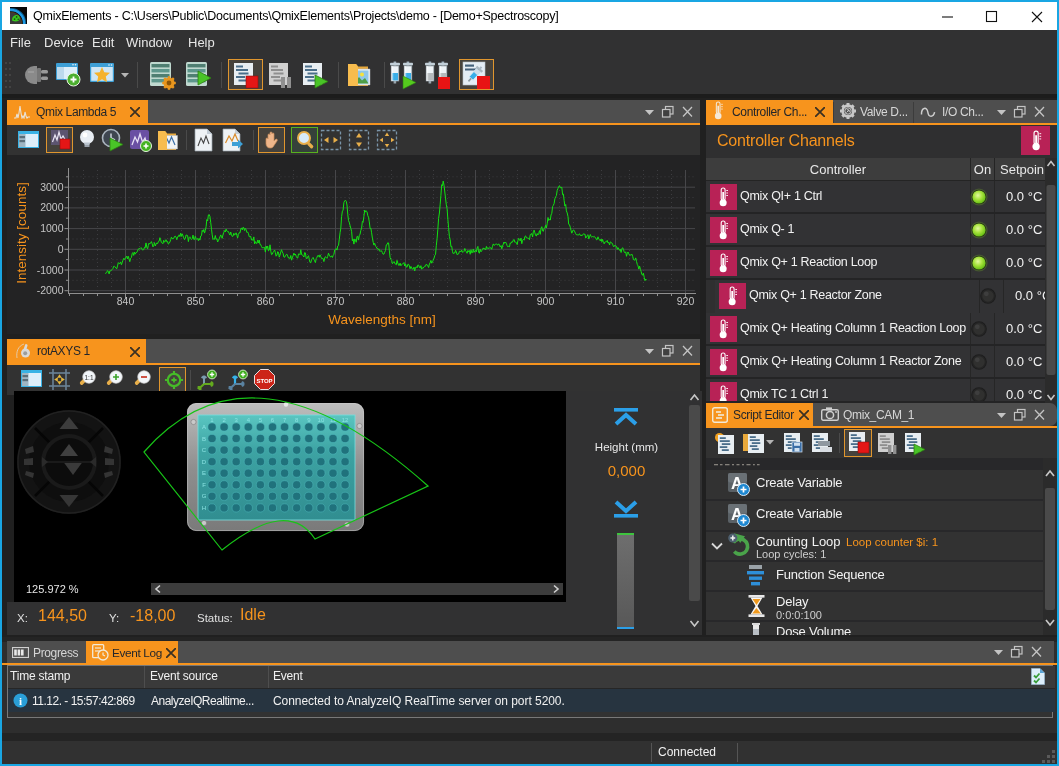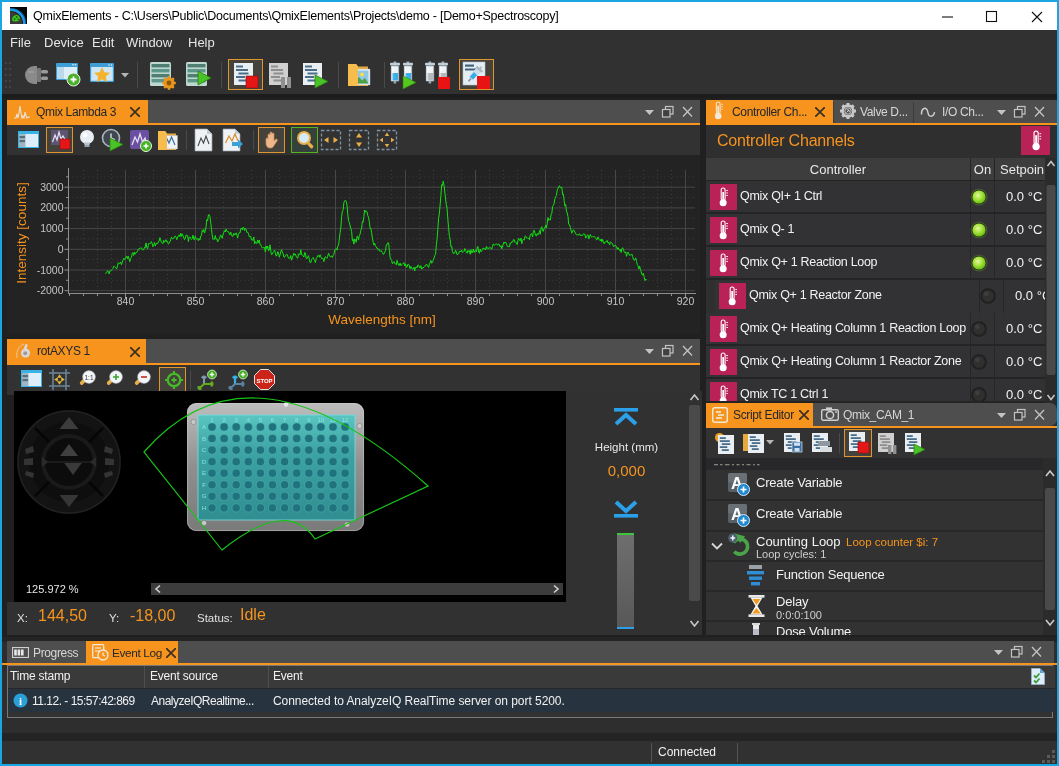--- a/index.html
+++ b/index.html
@@ -217,21 +217,21 @@
 <rect x="475" y="21" width="13" height="13" fill="#e81414"></rect>
     </svg>
   </div>
 <div id="tbgap"></div>
 
 <div class="tabrow" style="left:7px;top:100px;width:693px;height:23px;">
  <div class="tab active" style="left:0;width:141px;">
   <svg class="abs" style="left:7px;top:4px" width="17" height="15" viewBox="0 0 17 15">
    <path d="M0 14 L2 14 L3 10 L4 14 L5 9 L6 2 L7 9 L8 14 L9 12 L10 14 L11 8 L12 12 L13 14 L14 13 L16 13" fill="none" stroke="#e9e2d7" stroke-width="1.1"></path>
   </svg>
-  <div class="tlabel" style="left:29px;">Qmix Lambda 3</div>
+  <div class="tlabel" style="left:29px;">Qmix Lambda 5</div>
   <svg class="abs" style="left:123px;top:7px" width="10" height="10" viewBox="0 0 8 8">
         <path d="M0 0 l8 8 M8 0 l-8 8" stroke="#3a3023" stroke-width="1.4"></path>
       </svg>
  </div>
 </div>
 <svg class="abs" style="left:645px;top:104px" width="60" height="16" viewBox="0 0 60 16">
 <path d="M0 6 l9 0 l-4.5 5 Z" fill="#c4c4c4"></path>
 <g stroke="#c4c4c4" fill="none" stroke-width="1.2">
 <rect x="20.5" y="2.5" width="7.5" height="7.5"></rect>
       <rect x="17.5" y="5.5" width="7.5" height="7.5" fill="#404040"></rect>
@@ -1229,21 +1229,21 @@
   <svg class="abs" style="left:5px;top:84px" width="12" height="8" viewBox="0 0 12 8">
    <path d="M1 1.5 L6 6.5 L11 1.5" fill="none" stroke="#d8d8d8" stroke-width="1.8"></path>
   </svg>
   <svg class="abs" style="left:21px;top:74px" width="24" height="25" viewBox="0 0 24 25">
    <circle cx="13" cy="14.5" r="7.6" fill="none" stroke="#4aa44a" stroke-width="3.6" stroke-dasharray="38 9.8" transform="rotate(-150 13 14.5)"></circle>
    <path d="M6.8 1.2 L18 4.2 L13.2 11 Z" fill="#4aa44a"></path>
    <circle cx="5.8" cy="6" r="4.6" fill="#4e6070"></circle>
    <path d="M3.4 6 h4.8 M5.8 3.6 v4.8" stroke="#f0f0f0" stroke-width="1.5"></path>
   </svg>
   <div class="abs" style="left:50px;top:76px;font-size:13px;color:#f2f2f2;">Counting Loop</div>
-  <div class="abs" style="left:140px;top:78px;font-size:11.5px;color:#f7941d;">Loop counter $i: 7</div>
+  <div class="abs" style="left:140px;top:78px;font-size:11.5px;color:#f7941d;">Loop counter $i: 1</div>
   <div class="abs" style="left:50px;top:90px;font-size:11px;color:#cfcfcf;">Loop cycles: 1</div>
 
   <div class="abs" style="left:0;top:104px;width:351px;height:28px;background:#323232;"></div>
   <svg class="abs" style="left:41px;top:106px" width="24" height="25" viewBox="0 0 24 25">
    <rect x="2" y="1" width="13" height="4" fill="#9aa2a8"></rect>
    <rect x="0" y="7" width="17" height="3.4" fill="#2e8fd8"></rect>
    <rect x="2" y="12.5" width="13" height="3.4" fill="#2e8fd8"></rect>
    <rect x="4" y="18" width="9" height="3.4" fill="#2e8fd8"></rect>
   </svg>
   <div class="abs" style="left:70px;top:109px;font-size:13px;letter-spacing:-0.2px;color:#f2f2f2;">Function Sequence</div>

